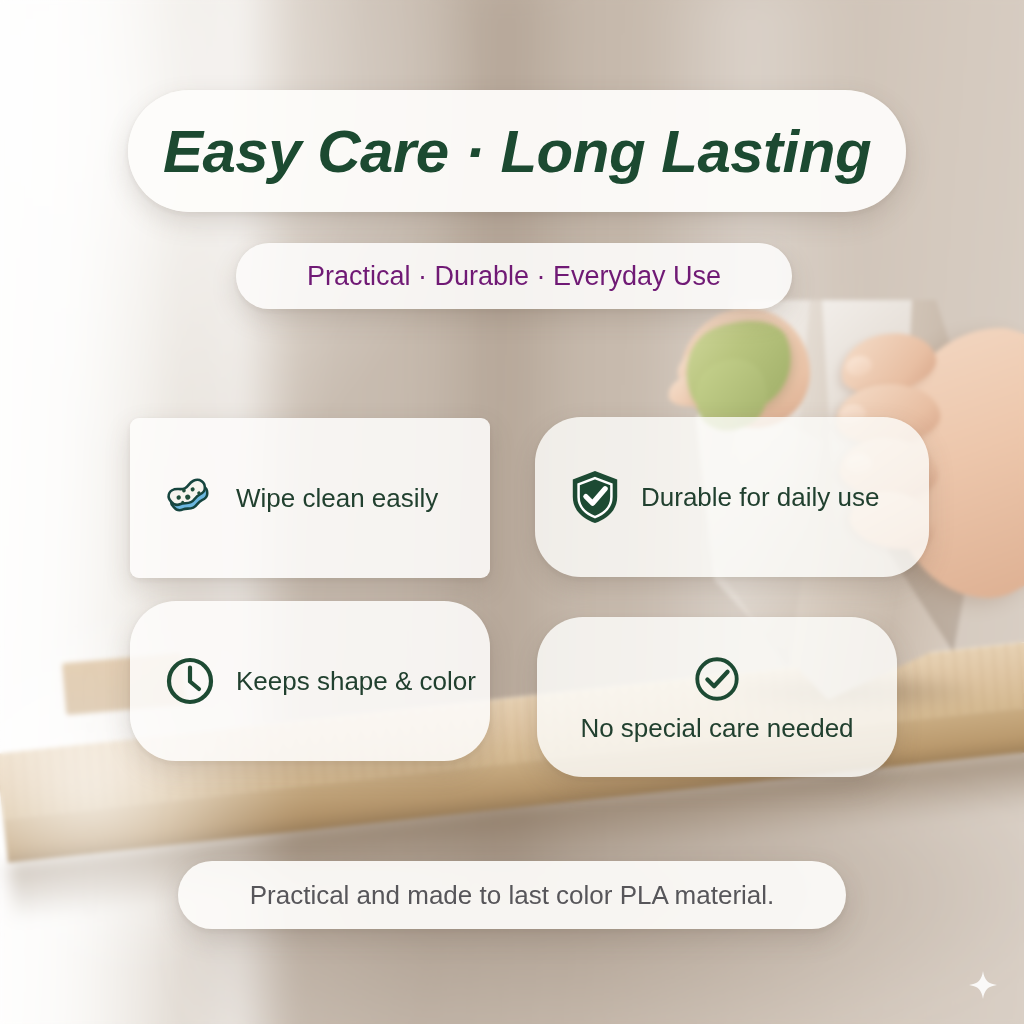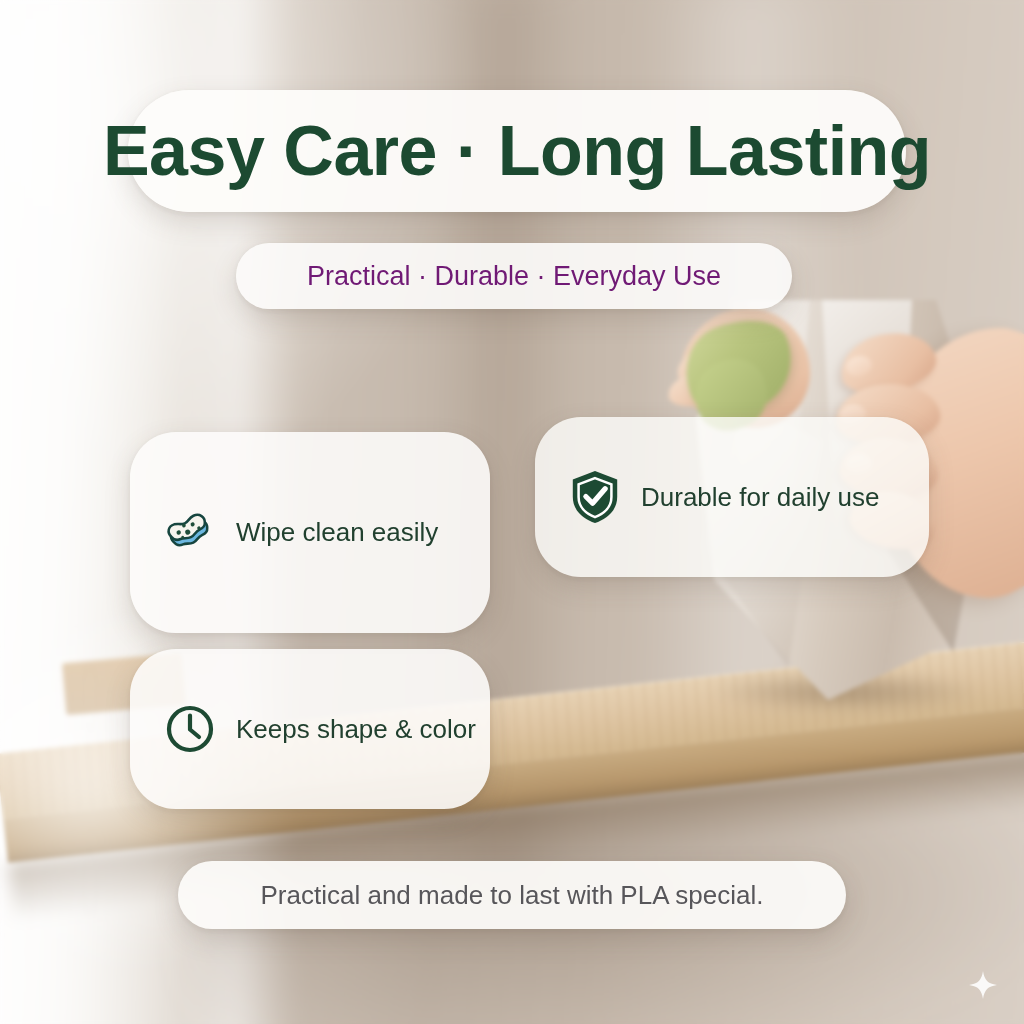--- a/index.html
+++ b/index.html
@@ -214,47 +214,48 @@
     box-shadow: 0 10px 26px rgba(90,74,60,0.17), 0 2px 6px rgba(90,74,60,0.08);
   }
 
   .title-pill {
     left: 128px; top: 90px; width: 778px; height: 122px;
     border-radius: 61px;
     display: flex; align-items: center; justify-content: center;
     background: rgba(253,252,250,0.95);
   }
   .title-text {
-    font-size: 70px;
+    font-size: 60px;
     font-weight: bold;
     color: #1c4a31;
     letter-spacing: -0.5px;
     white-space: nowrap;
+    font-style: italic;
   }
 
   .subtitle-pill {
     left: 236px; top: 243px; width: 556px; height: 66px;
     border-radius: 33px;
     display: flex; align-items: center; justify-content: center;
     background: rgba(252,251,249,0.90);
   }
   .subtitle-text {
     font-size: 27px;
     color: #701a75;
     white-space: nowrap;
   }
 
   .card {
     border-radius: 46px;
     background: rgba(253,252,250,0.88);
   }
-  .card-1 { left: 130px; top: 432px; width: 360px; height: 201px; }
+  .card-1 { left: 130px; top: 418px; width: 360px; height: 160px; border-radius: 9px; }
   .card-2 { left: 535px; top: 417px; width: 360px; height: 160px;
             background: rgba(253,252,250,0.80); padding-left: 34px; }
-  .card-3 { left: 130px; top: 649px; width: 360px; height: 160px; }
+  .card-3 { left: 130px; top: 601px; width: 360px; height: 160px; }
   .card-4 { left: 537px; top: 617px; width: 360px; height: 160px;
             background: rgba(253,252,250,0.82); }
 
   .card-row {
     position: absolute; inset: 0;
     display: flex; align-items: center;
     padding-left: 32px;
     gap: 18px;
   }
   .card-stack {
@@ -402,23 +403,34 @@
         <div class="icon-box">
           <svg width="52" height="52" viewBox="0 0 52 52" aria-hidden="true">
             <circle cx="26" cy="26" r="21" fill="none" stroke="#1d4a33" stroke-width="4.2"></circle>
             <path d="M26 12.5 V26.5 L35 34" fill="none" stroke="#1d4a33" stroke-width="4.2" stroke-linecap="round" stroke-linejoin="round"></path>
           </svg>
         </div>
         <div class="card-label">Keeps shape &amp; color</div>
       </div>
     </div>
 
+    <div class="card card-4">
+      <div class="card-stack">
+        <div class="icon-box">
+          <svg width="50" height="50" viewBox="0 0 52 52" aria-hidden="true">
+            <circle cx="26" cy="26" r="20.5" fill="none" stroke="#1d4a33" stroke-width="4"></circle>
+            <path d="M16 26.5 L23 33.5 L37 18.5" fill="none" stroke="#1d4a33" stroke-width="4.4" stroke-linecap="round" stroke-linejoin="round"></path>
+          </svg>
+        </div>
+        <div class="card-label">No special care needed</div>
+      </div>
+    </div>
 
     <div class="pill footer-pill">
-      <div class="footer-text">Practical and made to last with PLA special.</div>
+      <div class="footer-text">Practical and made to last color PLA material.</div>
     </div>
 
     <div class="sparkle">
       <svg width="30" height="30" viewBox="0 0 30 30" aria-hidden="true">
         <path d="M15 1 C16.4 10.2 19.8 13.6 29 15 C19.8 16.4 16.4 19.8 15 29 C13.6 19.8 10.2 16.4 1 15 C10.2 13.6 13.6 10.2 15 1 Z" fill="rgba(255,255,255,0.92)"></path>
       </svg>
     </div>
 
   </div>
 </div>

